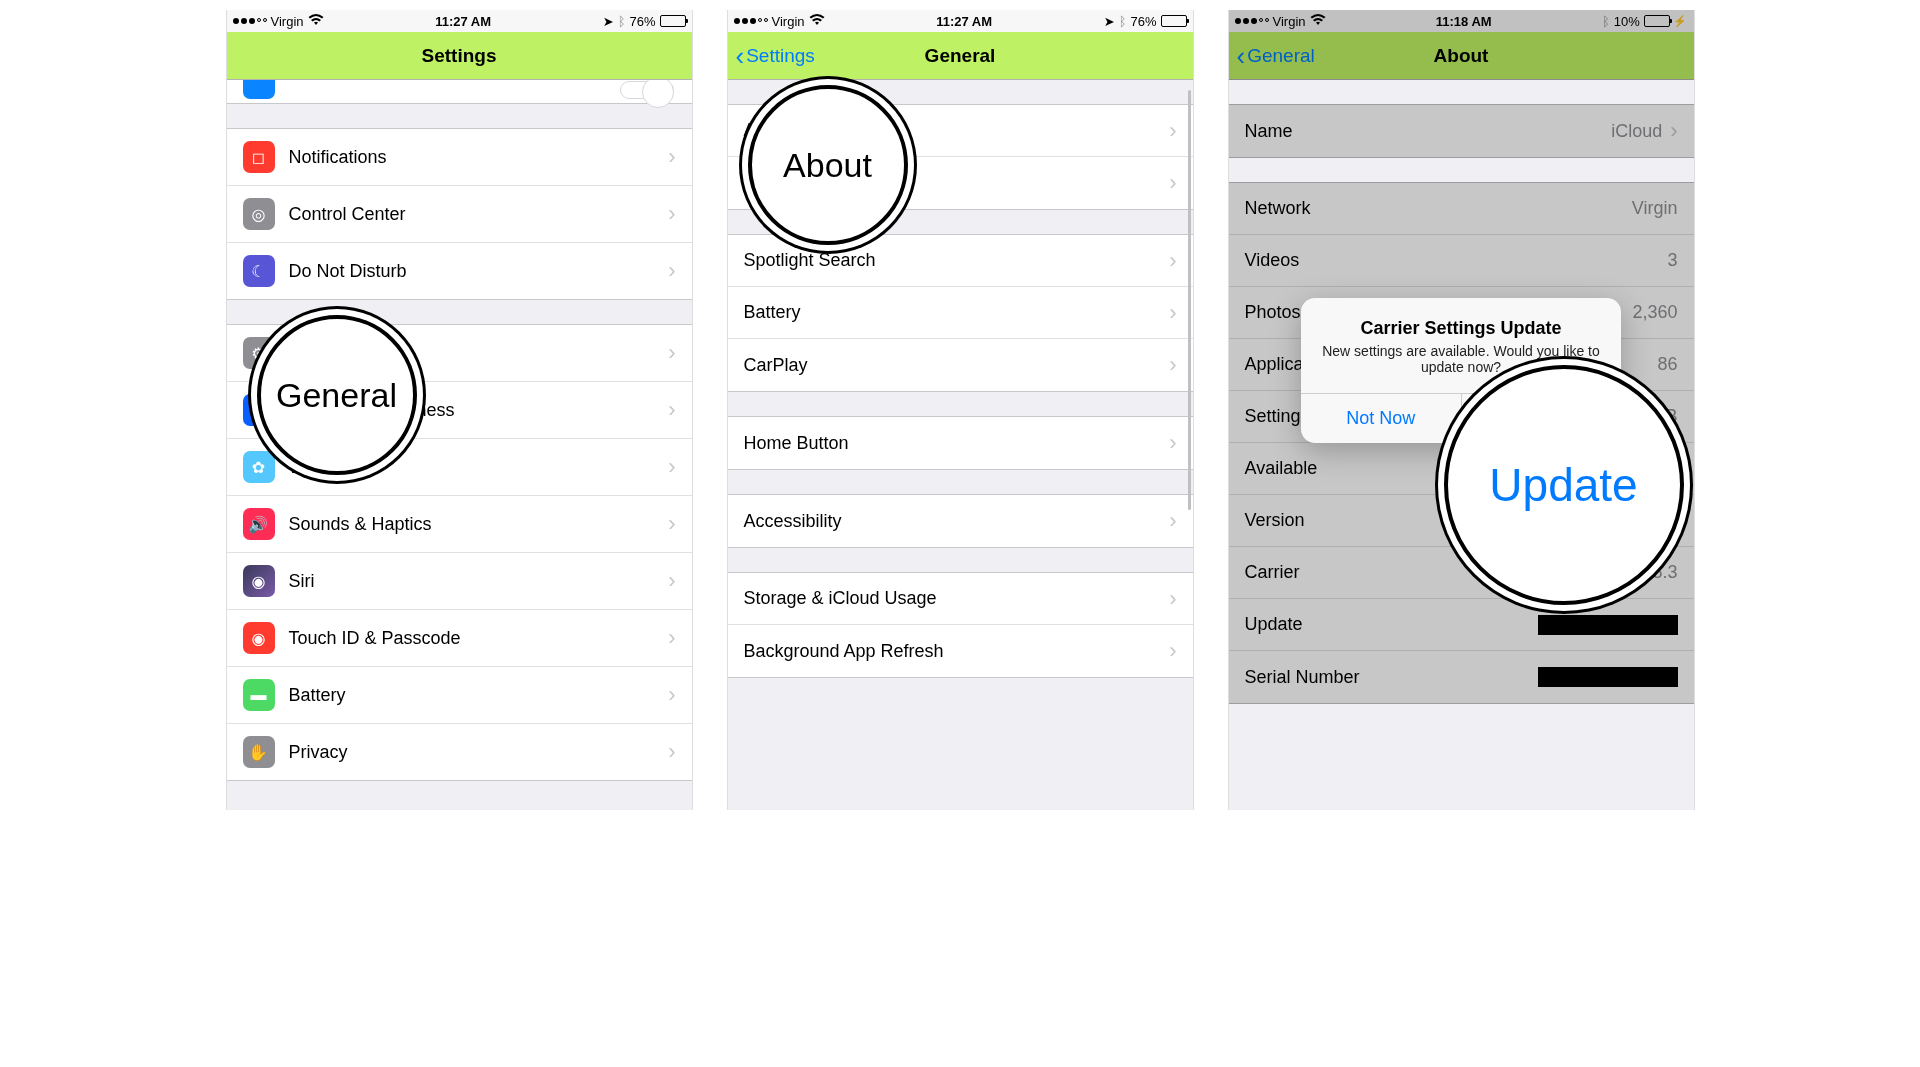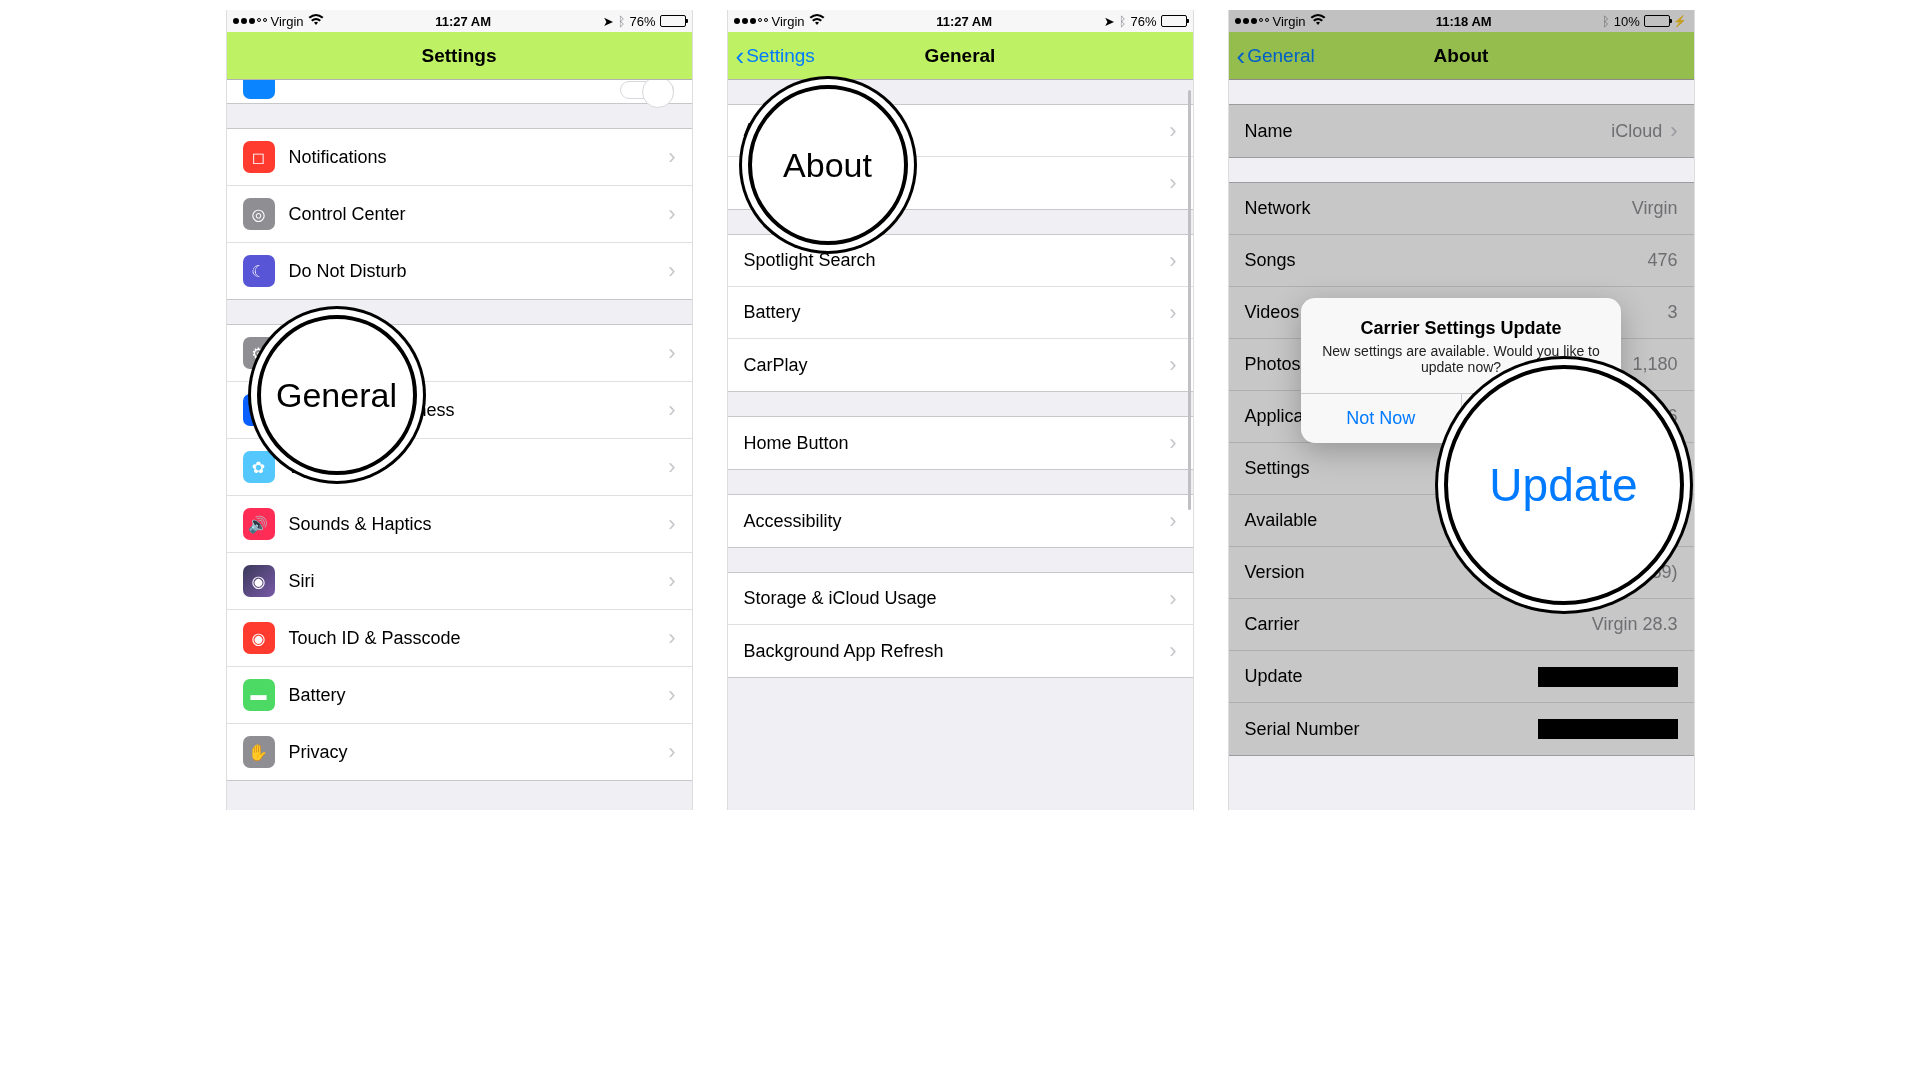--- a/index.html
+++ b/index.html
@@ -376,30 +376,26 @@
         <div class="value">iCloud</div>
         <div class="chevron">›</div>
       </div>
     </div>
     <div class="group">
       <div class="row">
         <div class="label">Network</div>
         <div class="value">Virgin</div>
       </div>
       <div class="row">
-        <div class="label">Songs</div>
-        <div class="value">476</div>
-      </div>
-      <div class="row">
         <div class="label">Videos</div>
         <div class="value">3</div>
       </div>
       <div class="row">
         <div class="label">Photos</div>
-        <div class="value">1,180</div>
+        <div class="value">2,360</div>
       </div>
       <div class="row">
         <div class="label">Applications</div>
         <div class="value">86</div>
       </div>
       <div class="row">
         <div class="label">Settings</div>
         <div class="value">27.76 GB</div>
       </div>
       <div class="row">

